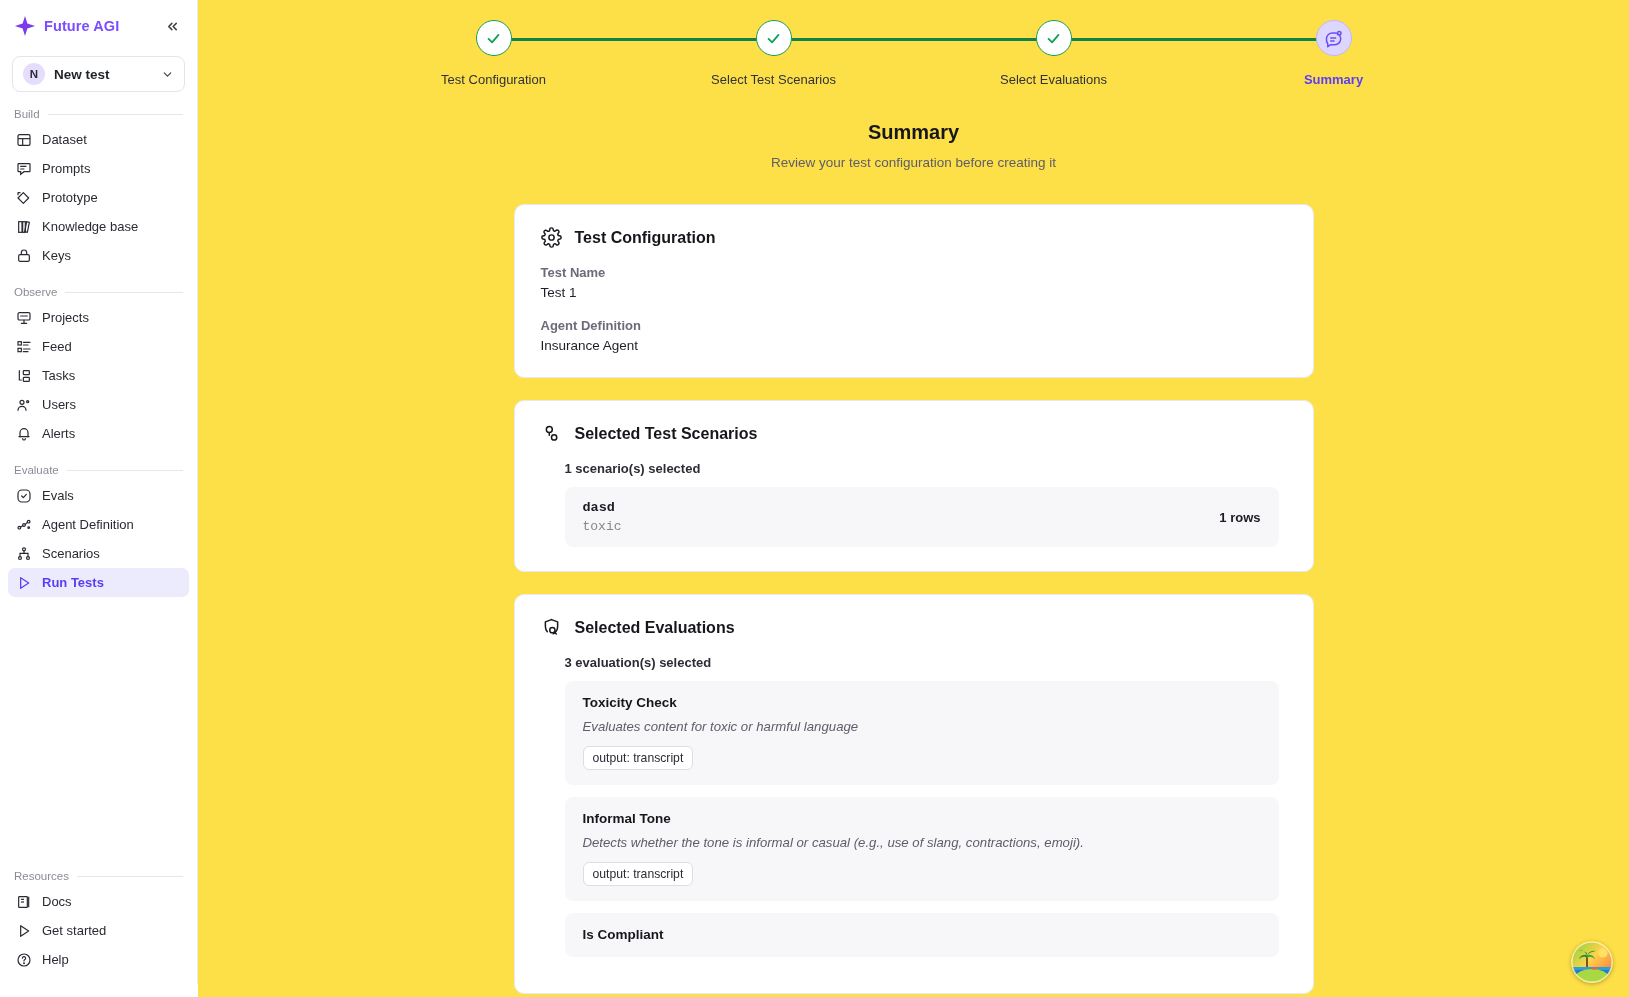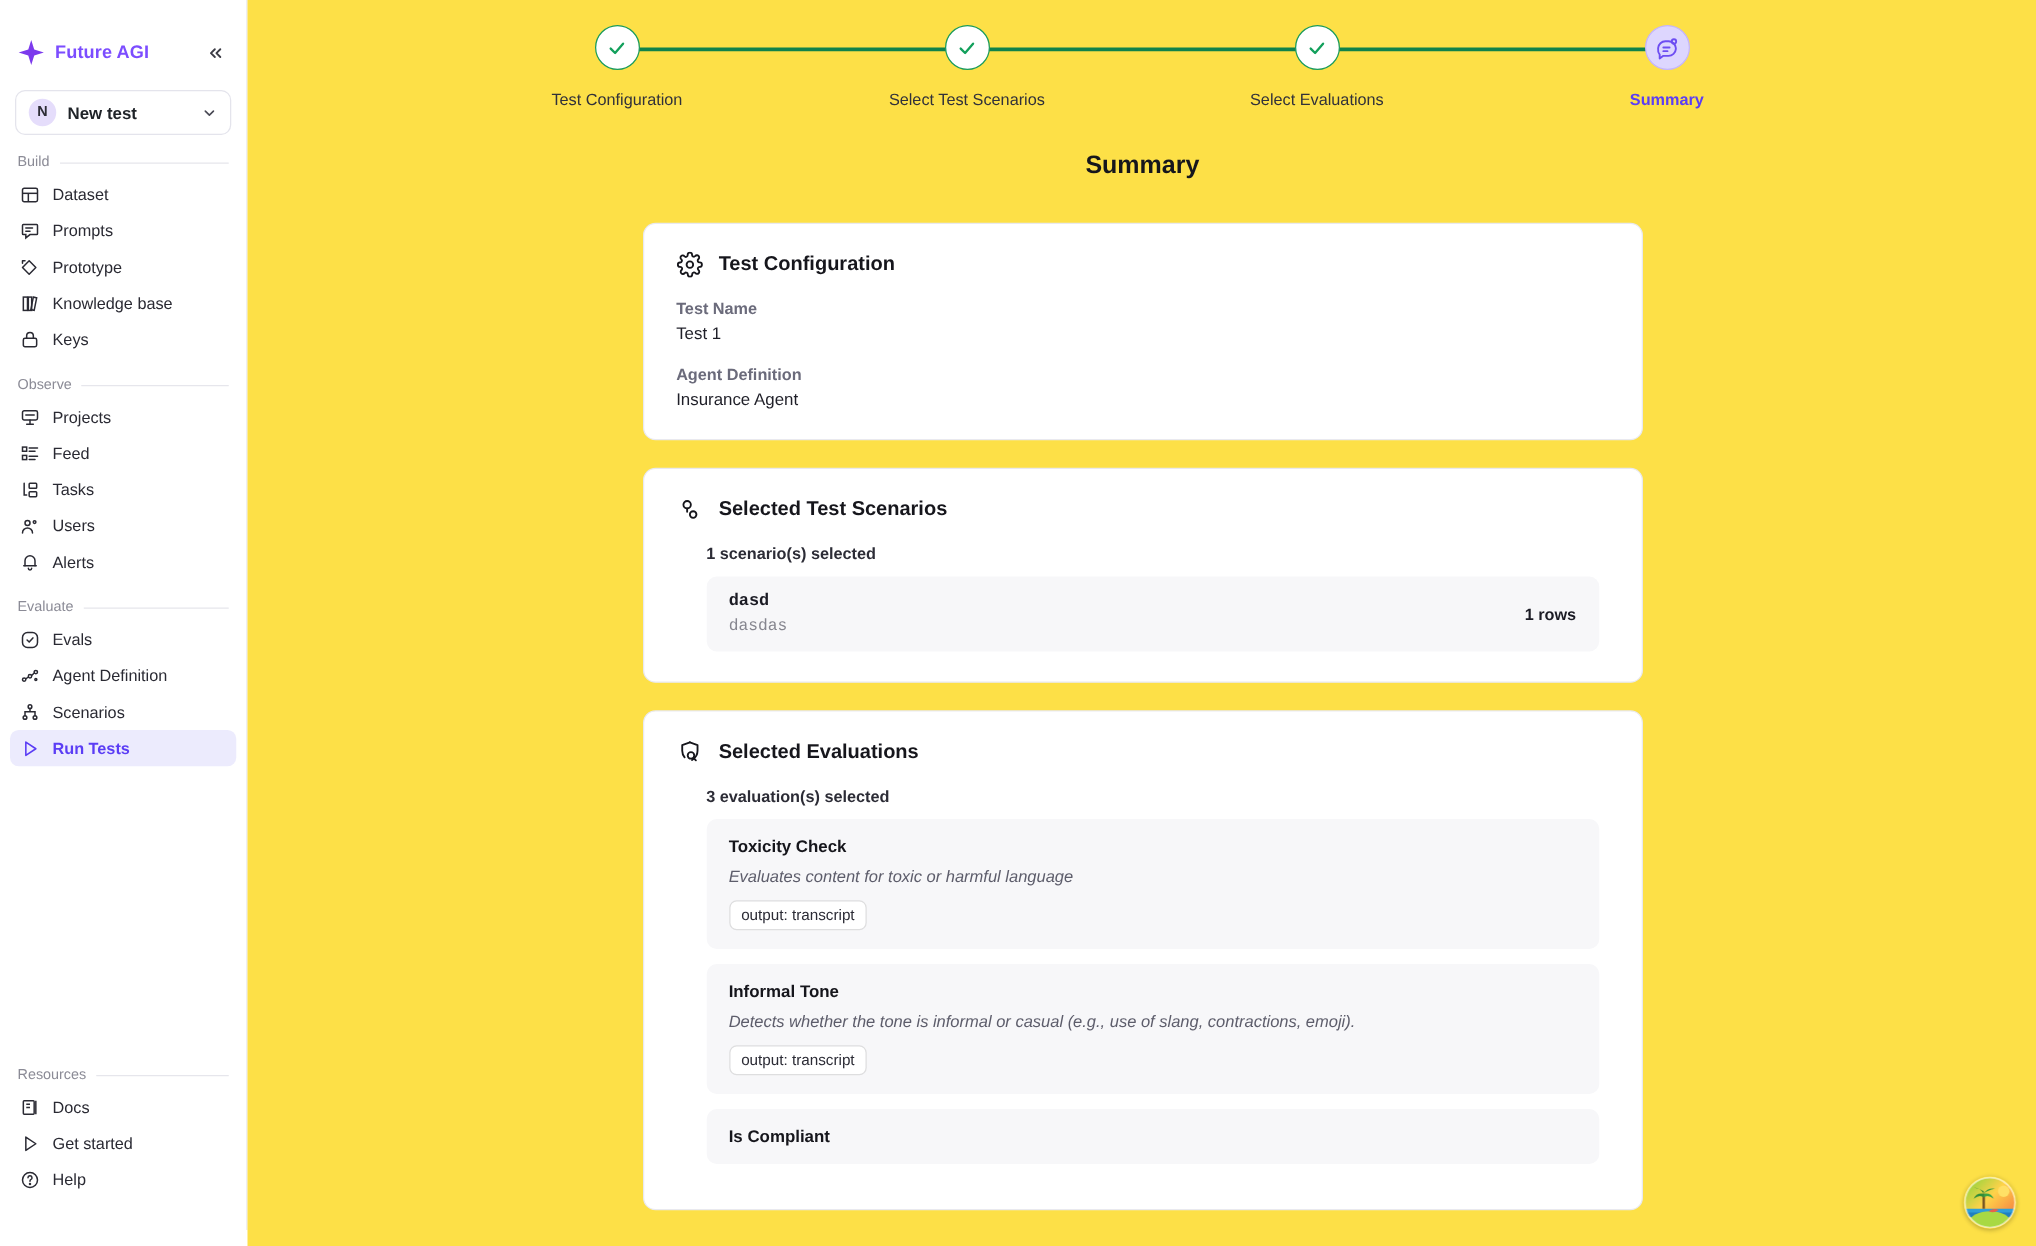--- a/index.html
+++ b/index.html
@@ -11,21 +11,21 @@
     overflow: hidden;
   }
   .app { display: flex; width: 1629px; height: 997px; }
 
   
   .sidebar {
     width: 198px; height: 984px;
     background: #ffffff;
     border-right: 1px solid #e9e9ee;
     display: flex; flex-direction: column;
-    padding: 16px 8px;
+    padding: 0 8px;
     flex: 0 0 198px;
     position: relative;
   }
   .brand-row {
     height: 52px; display: flex; align-items: center;
     padding: 0 6px; gap: 8px;
   }
   .brand-mark { width: 22px; height: 22px; flex: 0 0 22px; display: block; }
   .brand-name {
     font-size: 14.5px; font-weight: 600; color: #7c4dff;
@@ -401,20 +401,21 @@
             </svg>
           </div>
           <div class="label">Summary</div>
         </div>
       </div>
     </div>
 
     <div class="content">
 
       <h1 class="page-title">Summary</h1>
+      <p class="page-sub">Review your test configuration before creating it</p>
 
       <section class="card first">
         <div class="card-head">
           <svg class="ico" viewBox="0 0 24 24" fill="none" stroke="currentColor" stroke-width="1.7" stroke-linecap="round" stroke-linejoin="round">
             <circle cx="12" cy="12" r="3"></circle>
             <path d="M19.4 15a1.6 1.6 0 0 0 .3 1.8l.1.1a2 2 0 1 1-2.8 2.8l-.1-.1a1.6 1.6 0 0 0-1.8-.3 1.6 1.6 0 0 0-1 1.5V21a2 2 0 1 1-4 0v-.1a1.6 1.6 0 0 0-1-1.5 1.6 1.6 0 0 0-1.8.3l-.1.1a2 2 0 1 1-2.8-2.8l.1-.1a1.6 1.6 0 0 0 .3-1.8 1.6 1.6 0 0 0-1.5-1H3a2 2 0 1 1 0-4h.1a1.6 1.6 0 0 0 1.5-1 1.6 1.6 0 0 0-.3-1.8l-.1-.1a2 2 0 1 1 2.8-2.8l.1.1a1.6 1.6 0 0 0 1.8.3H9a1.6 1.6 0 0 0 1-1.5V3a2 2 0 1 1 4 0v.1a1.6 1.6 0 0 0 1 1.5 1.6 1.6 0 0 0 1.8-.3l.1-.1a2 2 0 1 1 2.8 2.8l-.1.1a1.6 1.6 0 0 0-.3 1.8V9a1.6 1.6 0 0 0 1.5 1H21a2 2 0 1 1 0 4h-.1a1.6 1.6 0 0 0-1.5 1z"></path>
           </svg>
           <span class="card-title">Test Configuration</span>
         </div>
         <div class="field-label">Test Name</div>
@@ -429,21 +430,21 @@
             <circle cx="9.5" cy="7.5" r="3.4"></circle>
               <circle cx="15" cy="16.5" r="3"></circle>
               <path d="M9.5 11v3"></path>
           </svg>
           <span class="card-title">Selected Test Scenarios</span>
         </div>
         <div class="count-line">1 scenario(s) selected</div>
         <div class="row-box">
           <div class="row-main">
             <span class="row-title">dasd</span>
-            <span class="row-sub">dasdas</span>
+            <span class="row-sub">toxic</span>
           </div>
           <span class="row-right">1 rows</span>
         </div>
       </section>
 
       <section class="card">
         <div class="card-head">
           <svg class="ico" viewBox="0 0 24 24" fill="none" stroke="currentColor" stroke-width="1.7" stroke-linecap="round" stroke-linejoin="round">
             <path d="M12 3l7 2.6v5.2c0 3.4-2 6.6-5 8.4"></path>
               <path d="M12 3L5 5.6v5.2c0 2.2.8 4.3 2.2 6"></path>

